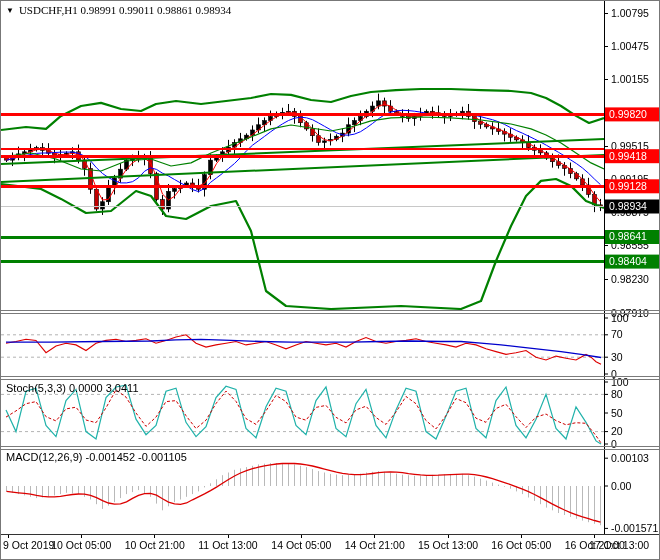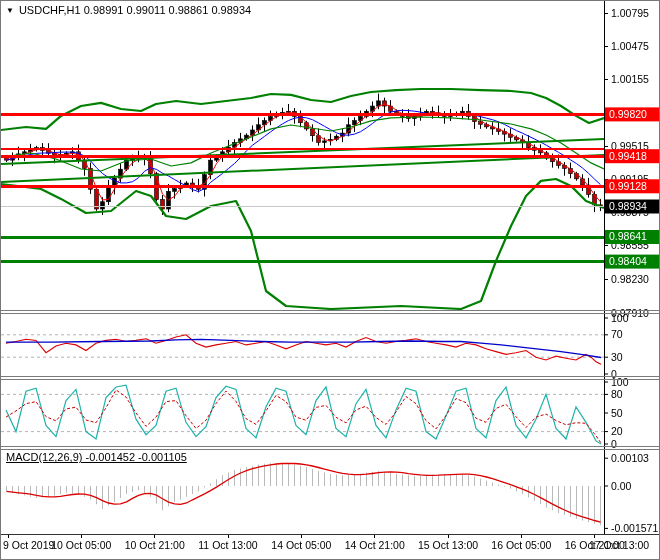--- a/index.html
+++ b/index.html
@@ -1,25 +1,25 @@
 <!DOCTYPE html>
 <html><head>
 <meta charset="utf-8">
 <style>
   html,body{margin:0;padding:0;background:#fff;}
   #app{position:relative;width:660px;height:560px;background:#fff;overflow:hidden;
        font-family:"Liberation Sans",sans-serif;font-size:11px;color:#000;
        border:1px solid #777;box-sizing:border-box;}
   svg{position:absolute;left:0;top:0;}
   .overlay{position:absolute;white-space:pre;color:#000;}
-  #title{left:5px;top:3px;}
+  #title{left:5px;top:3px;font-family:Liberation Serif, serif;}
   #title .dd{font-size:8px;margin-right:5px;vertical-align:1px;}
   #rsi-label{left:5px;top:315px;}
   #stoch-label{left:5px;top:381px;}
-  #macd-label{left:5px;top:450px;text-decoration:underline;}
+  #macd-label{left:5px;top:450px;}
 </style>
 </head>
 <body>
 
 <div id="app">
   <svg id="plot" width="660" height="560">
       <rect x="0" y="0" width="603" height="309" fill="#fff"></rect>
       <rect x="603" y="0" width="57" height="533" fill="#fff"></rect>
       <rect x="0" y="533" width="660" height="27" fill="#fff"></rect>
       <rect x="0" y="313" width="603" height="62" fill="#fff"></rect>
@@ -464,14 +464,15 @@
         <line x1="447.0" y1="534" x2="447.0" y2="537" stroke="#000" shape-rendering="crispEdges"></line>
         <text x="447.0" y="548" font-size="10.5" font-family="&quot;Liberation Sans&quot;,sans-serif" fill="#000" text-anchor="middle">15 Oct 13:00</text>
         <line x1="520.4" y1="534" x2="520.4" y2="537" stroke="#000" shape-rendering="crispEdges"></line>
         <text x="520.4" y="548" font-size="10.5" font-family="&quot;Liberation Sans&quot;,sans-serif" fill="#000" text-anchor="middle">16 Oct 05:00</text>
         <line x1="593.7" y1="534" x2="593.7" y2="537" stroke="#000" shape-rendering="crispEdges"></line>
         <text x="593.7" y="548" font-size="10.5" font-family="&quot;Liberation Sans&quot;,sans-serif" fill="#000" text-anchor="middle">16 Oct 21:00</text>
         <text x="618.0" y="548" font-size="10.5" font-family="&quot;Liberation Sans&quot;,sans-serif" fill="#000" text-anchor="middle">17 Oct 13:00</text>
       </g>
     </svg>
   <div class="overlay" id="title"><span class="dd">▼</span><span>USDCHF,H1</span><span> </span><span>0.98991</span><span> </span><span>0.99011</span><span> </span><span>0.98861</span><span> </span><span>0.98934</span></div>
+  <div class="overlay" id="stoch-label">Stoch(5,3,3) 0.0000 3.0411</div>
   <div class="overlay" id="macd-label">MACD(12,26,9) -0.001452 -0.001105</div>
 </div>
 
 </body></html>

